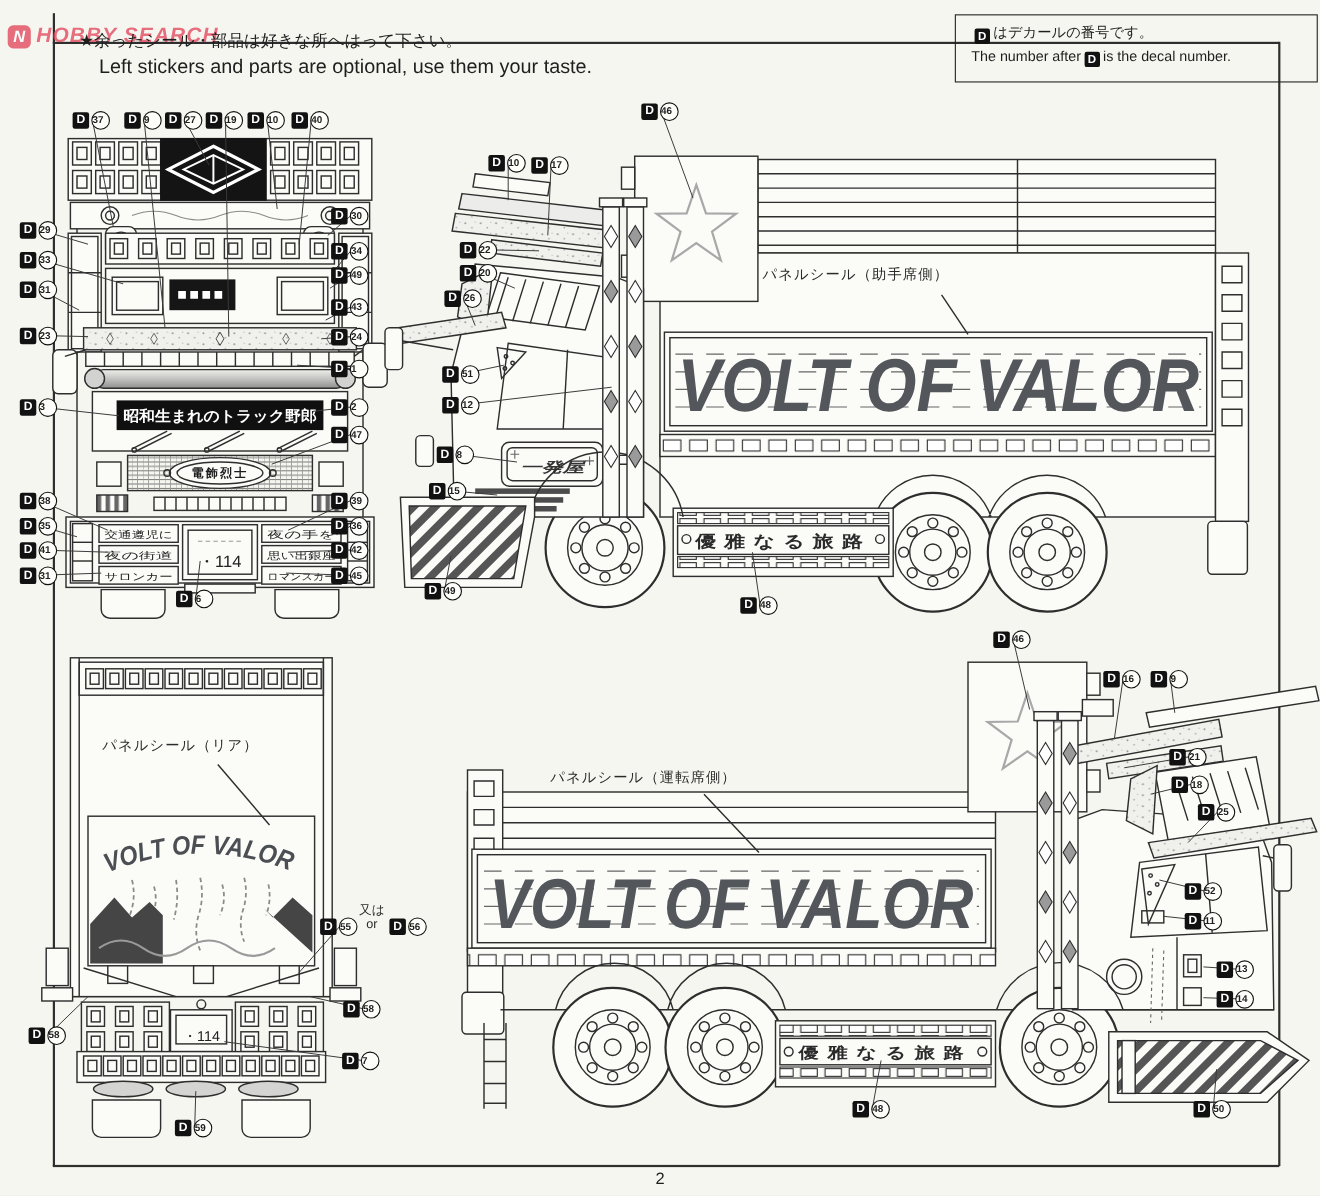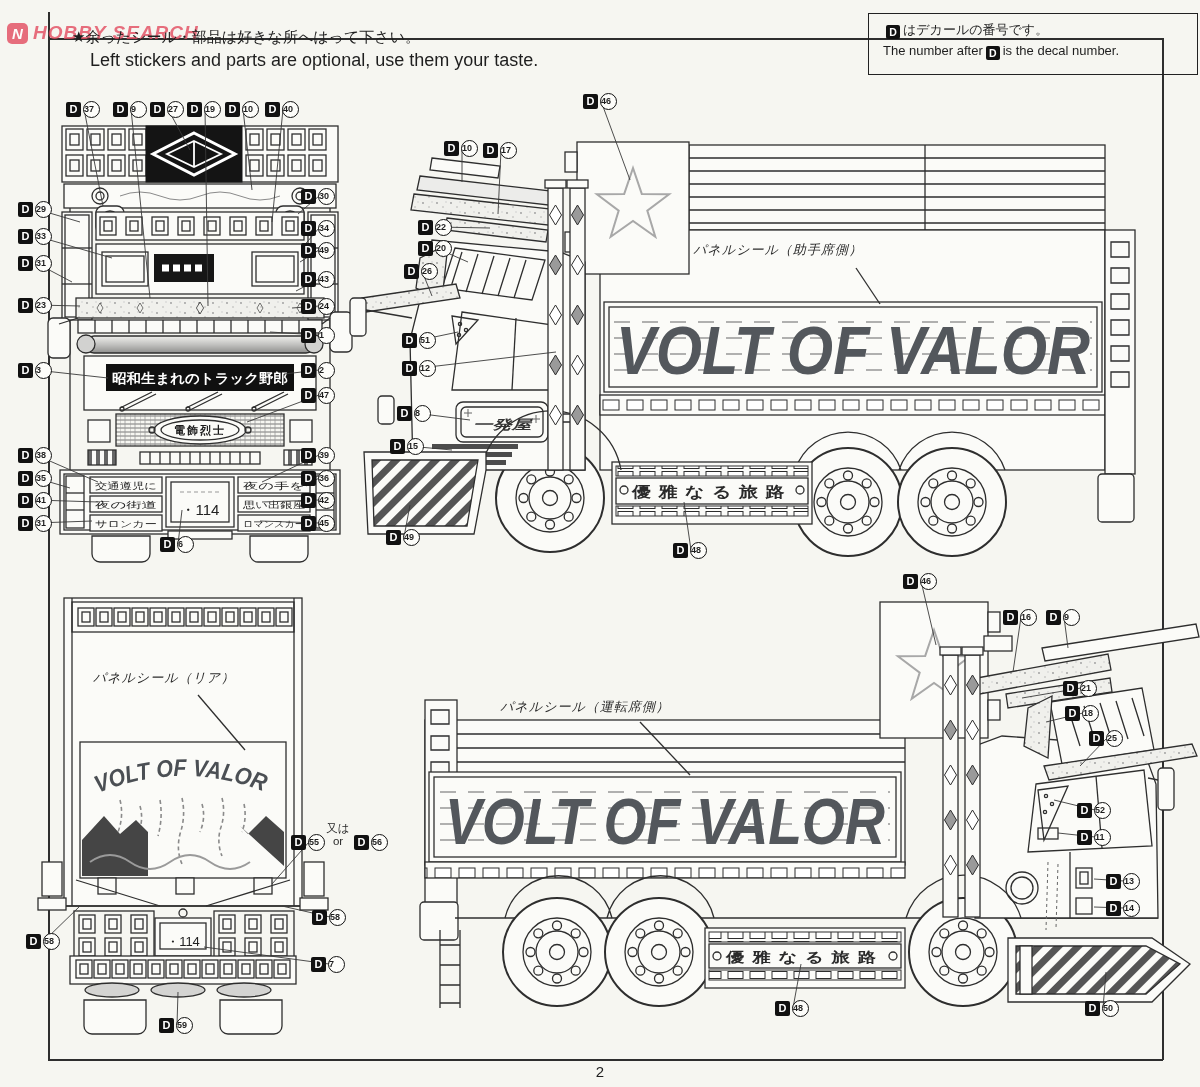--- a/index.html
+++ b/index.html
@@ -13,21 +13,21 @@
   #logo .ltext{color:#e34b5f;font-weight:bold;font-size:19px;letter-spacing:1px;font-style:italic;}
   
   .note-ja{position:absolute;left:72px;top:28px;font-size:15px;font-weight:500;}
   .note-en{position:absolute;left:90px;top:50px;font-size:18px;}
   #right-note{position:absolute;left:868px;top:13px;width:330px;height:62px;border:1.6px solid #222;
         box-sizing:border-box;padding:5px 0 0 14px;font-size:13px;line-height:21px;background:transparent;}
   .dchip{display:inline-block;width:14px;height:14px;background:#111;color:#fff;border-radius:2px;
         font-size:10.5px;font-weight:bold;text-align:center;line-height:14px;vertical-align:-2px;margin:0 3px;}
   
   .caption{position:absolute;transform:translate(-50%,-50%);font-size:13px;letter-spacing:1px;
-        white-space:nowrap;color:#2a2a2a;font-style:italic;}
+        white-space:nowrap;color:#2a2a2a;}
   .alt-label{position:absolute;transform:translate(-50%,-50%);font-size:11.5px;text-align:center;
         line-height:13px;color:#2a2a2a;}
   
   #callout-layer{position:absolute;inset:0;pointer-events:none;}
   .callout{position:absolute;display:flex;align-items:center;gap:2px;height:18px;}
   .dbox{width:15px;height:15px;background:#111;color:#fff;border-radius:2px;font-size:11px;
         font-weight:bold;text-align:center;line-height:15px;}
   .dnum{width:17px;height:17px;box-sizing:border-box;border:1.4px solid #111;border-radius:50%;
         background:#fdfdfa;font-size:9px;font-weight:bold;text-align:left;line-height:14px;}
   #artwork,#leader-svg{position:absolute;left:0;top:0;}

